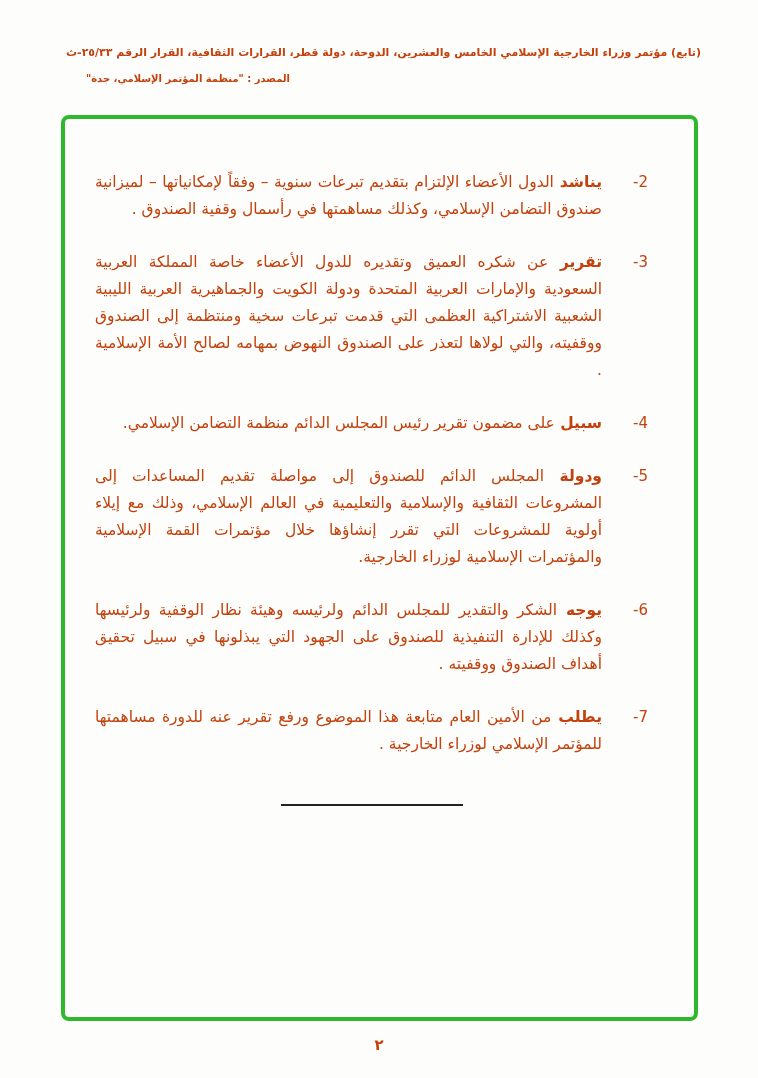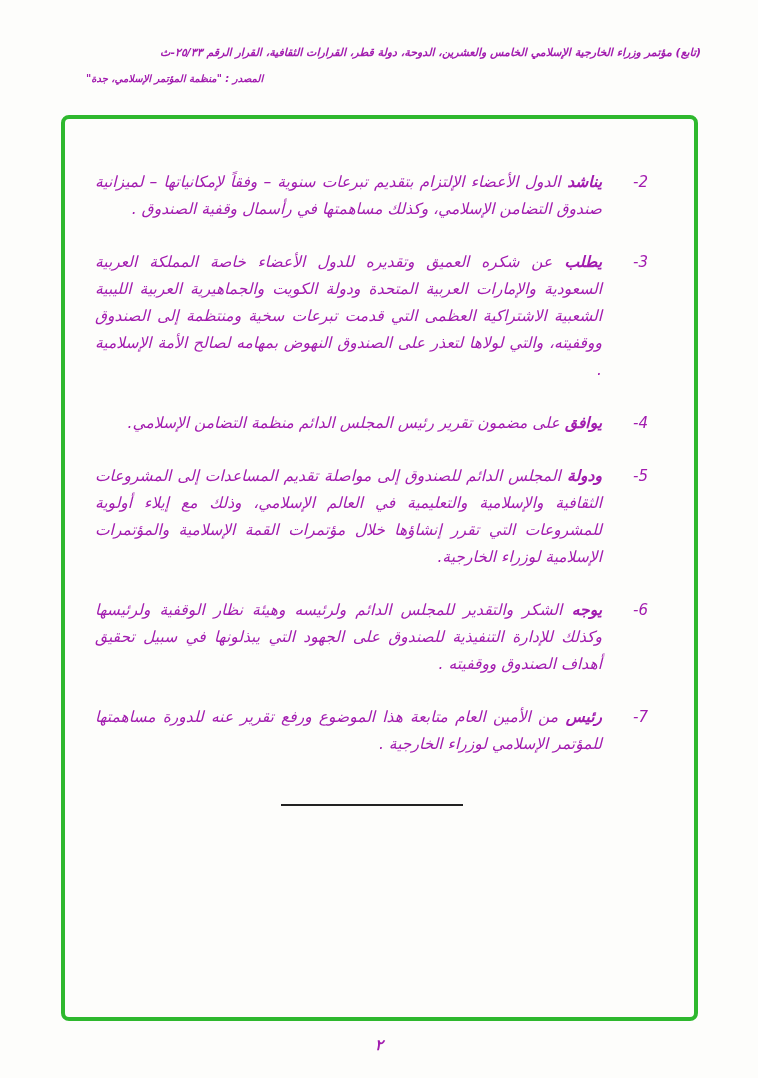--- a/index.html
+++ b/index.html
@@ -74,56 +74,56 @@
     left: 0;
     width: 100%;
     text-align: center;
     font-size: 15px;
     font-weight: bold;
   }
 </style>
 </head>
 <body>
 
-<div class="page" style="background: rgb(253, 253, 251); color: #a21caf; font-style: italic;">
+<div class="page" style="background: rgb(253, 253, 251); color: #c2410c;">
 
   <div class="header-title">(تابع) مؤتمر وزراء الخارجية الإسلامي الخامس والعشرين، الدوحة، دولة قطر، القرارات الثقافية، القرار الرقم ٢٥/٣٣-ث</div>
 
   <div class="source-line">المصدر :  "منظمة المؤتمر الإسلامي، جدة"</div>
 
   <div class="green-box" style="border-color: rgb(46, 184, 46);">
     <div id="resolution-list">
   <div class="item">
     <div class="item-num">-2</div>
     <div class="item-text"><b class="lead">يناشد </b><span>الدول الأعضاء الإلتزام بتقديم تبرعات سنوية – وفقاً لإمكانياتها – لميزانية صندوق التضامن الإسلامي، وكذلك مساهمتها في رأسمال وقفية الصندوق .</span></div>
   </div>
 
   <div class="item">
     <div class="item-num">-3</div>
-    <div class="item-text"><b class="lead">يطلب </b><span>عن شكره العميق وتقديره للدول الأعضاء خاصة المملكة العربية السعودية والإمارات العربية المتحدة ودولة الكويت والجماهيرية العربية الليبية الشعبية الاشتراكية العظمى التي قدمت تبرعات سخية ومنتظمة إلى الصندوق ووقفيته، والتي لولاها لتعذر على الصندوق النهوض بمهامه لصالح الأمة الإسلامية .</span></div>
+    <div class="item-text"><b class="lead">تقرير </b><span>عن شكره العميق وتقديره للدول الأعضاء خاصة المملكة العربية السعودية والإمارات العربية المتحدة ودولة الكويت والجماهيرية العربية الليبية الشعبية الاشتراكية العظمى التي قدمت تبرعات سخية ومنتظمة إلى الصندوق ووقفيته، والتي لولاها لتعذر على الصندوق النهوض بمهامه لصالح الأمة الإسلامية .</span></div>
   </div>
 
   <div class="item">
     <div class="item-num">-4</div>
-    <div class="item-text"><b class="lead">يوافق </b><span>على مضمون تقرير رئيس المجلس الدائم منظمة التضامن الإسلامي.</span></div>
+    <div class="item-text"><b class="lead">سبيل </b><span>على مضمون تقرير رئيس المجلس الدائم منظمة التضامن الإسلامي.</span></div>
   </div>
 
   <div class="item">
     <div class="item-num">-5</div>
     <div class="item-text"><b class="lead">ودولة </b><span>المجلس الدائم للصندوق إلى مواصلة تقديم المساعدات إلى المشروعات الثقافية والإسلامية والتعليمية في العالم الإسلامي، وذلك مع إيلاء أولوية للمشروعات التي تقرر إنشاؤها خلال مؤتمرات القمة الإسلامية والمؤتمرات الإسلامية لوزراء الخارجية.</span></div>
   </div>
 
   <div class="item">
     <div class="item-num">-6</div>
     <div class="item-text"><b class="lead">يوجه </b><span>الشكر والتقدير للمجلس الدائم ولرئيسه وهيئة نظار الوقفية ولرئيسها وكذلك للإدارة التنفيذية للصندوق على الجهود التي يبذلونها في سبيل تحقيق أهداف الصندوق ووقفيته .</span></div>
   </div>
 
   <div class="item">
     <div class="item-num">-7</div>
-    <div class="item-text"><b class="lead">رئيس </b><span>من الأمين العام متابعة هذا الموضوع ورفع تقرير عنه للدورة مساهمتها للمؤتمر الإسلامي لوزراء الخارجية .</span></div>
+    <div class="item-text"><b class="lead">يطلب </b><span>من الأمين العام متابعة هذا الموضوع ورفع تقرير عنه للدورة مساهمتها للمؤتمر الإسلامي لوزراء الخارجية .</span></div>
   </div>
 </div>
     <div class="end-rule"></div>
   </div>
 
   <div class="page-number">٢</div>
 
 </div>
 
 </body></html>

